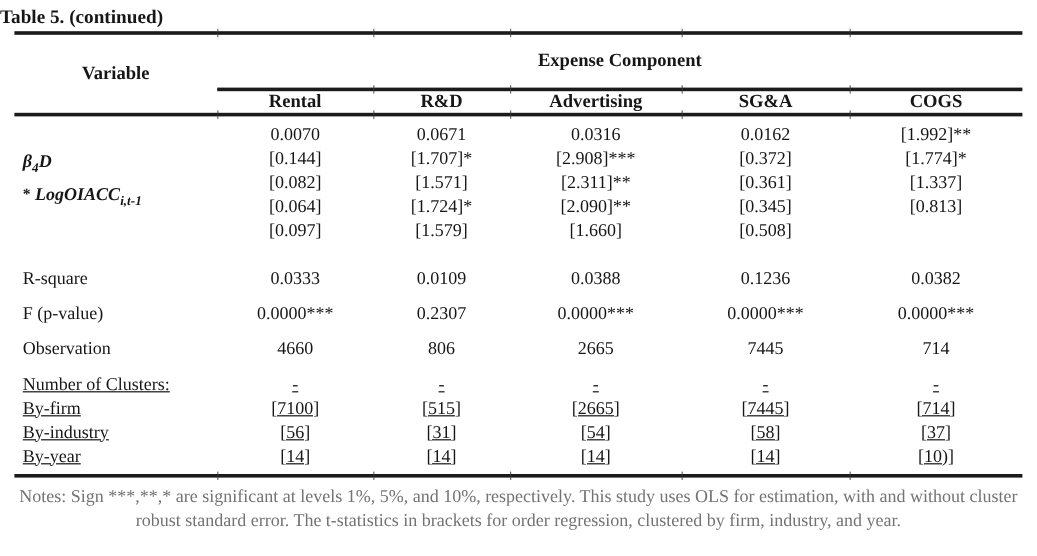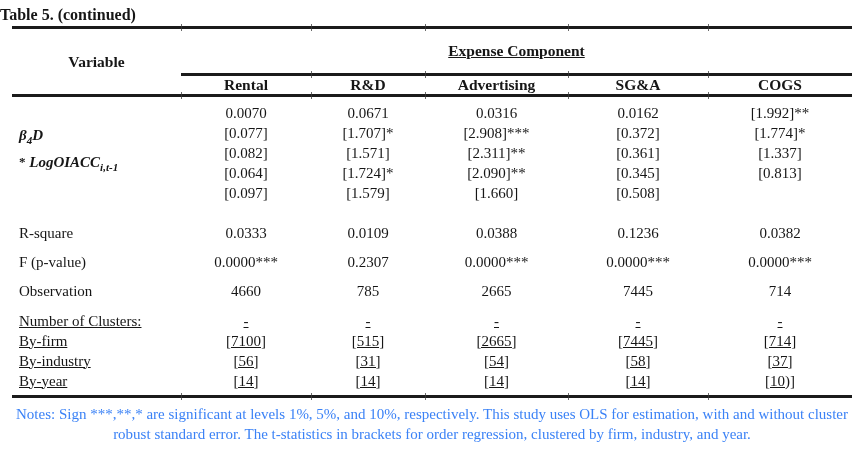--- a/index.html
+++ b/index.html
@@ -45,21 +45,20 @@
     display: flex; align-items: center; justify-content: center;
     font-weight: bold; font-size: 15.5px;
   }
   .exp-col { flex: 1; display: flex; flex-direction: column; }
   .group-label {
     position: relative;
     height: 48px;
     display: flex; align-items: center; justify-content: center;
     font-weight: bold; font-size: 15.5px;
     border-bottom: 3px solid #1b1b1b;
-    text-decoration: underline;
   }
   .mtick { position: absolute; bottom: -5px; width: 1px; height: 7px; background: #3a3a3a; opacity: 0.75; }
   .m2 { left: 130px; } .m3 { left: 244px; } .m4 { left: 387px; } .m5 { left: 527px; }
   .col-labels { flex: 1; display: grid; grid-template-columns: 130px 114px 143px 140px 1fr; }
   .col-label {
     display: flex; align-items: center; justify-content: center;
     font-weight: bold; font-size: 15.5px;
   }
   .cell-label { padding-left: 7px; }
   .cell-val { text-align: center; }
@@ -81,21 +80,21 @@
   .clusters-block { margin-top: 5px; padding-bottom: 4px; text-decoration: underline; }
   .cluster-row { height: 20px; align-items: center; }
   .stat-row, .cluster-row { display: grid; grid-template-columns: 169px 130px 114px 143px 140px 1fr; }
 
   .notes {
     margin: 7px auto 0;
     width: 832px;
     text-align: center;
     font-size: 15px;
     line-height: 19.5px;
-    color: #3b82f6;
+    color: #737373;
   }
 </style>
 </head>
 <body>
 
 <div class="page">
 
   <div class="title">Table 5. (continued)</div>
 
   <div class="tablewrap">
@@ -141,21 +140,21 @@
         <span>β</span><sub>4</sub><span>D</span><br>
         <span class="coef-star">*</span>
         <span>LogOIACC</span><sub>i,t-1</sub>
       </div>
       <div class="coef-grid">
         <div class="cell-val">0.0070</div>
         <div class="cell-val">0.0671</div>
         <div class="cell-val">0.0316</div>
         <div class="cell-val">0.0162</div>
         <div class="cell-val">[1.992]**</div>
-        <div class="cell-val">[0.077]</div>
+        <div class="cell-val">[0.144]</div>
         <div class="cell-val">[1.707]*</div>
         <div class="cell-val">[2.908]***</div>
         <div class="cell-val">[0.372]</div>
         <div class="cell-val">[1.774]*</div>
         <div class="cell-val">[0.082]</div>
         <div class="cell-val">[1.571]</div>
         <div class="cell-val">[2.311]**</div>
         <div class="cell-val">[0.361]</div>
         <div class="cell-val">[1.337]</div>
         <div class="cell-val">[0.064]</div>
@@ -183,21 +182,21 @@
         <div class="cell-label">F (p-value)</div>
         <div class="cell-val">0.0000***</div>
         <div class="cell-val">0.2307</div>
         <div class="cell-val">0.0000***</div>
         <div class="cell-val">0.0000***</div>
         <div class="cell-val">0.0000***</div>
       </div>
       <div class="stat-row">
         <div class="cell-label">Observation</div>
         <div class="cell-val">4660</div>
-        <div class="cell-val">785</div>
+        <div class="cell-val">806</div>
         <div class="cell-val">2665</div>
         <div class="cell-val">7445</div>
         <div class="cell-val">714</div>
       </div>
     </div>
 
     <div class="clusters-block">
       <div class="cluster-row">
         <div class="cell-label">Number of Clusters:</div>
         <div class="cell-val">-</div>

